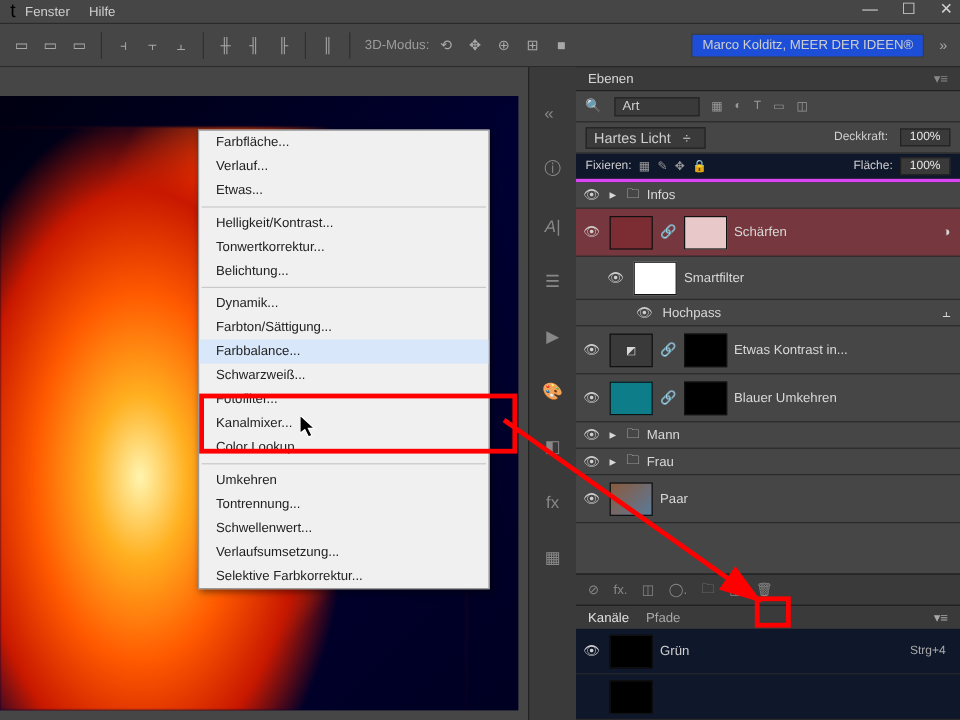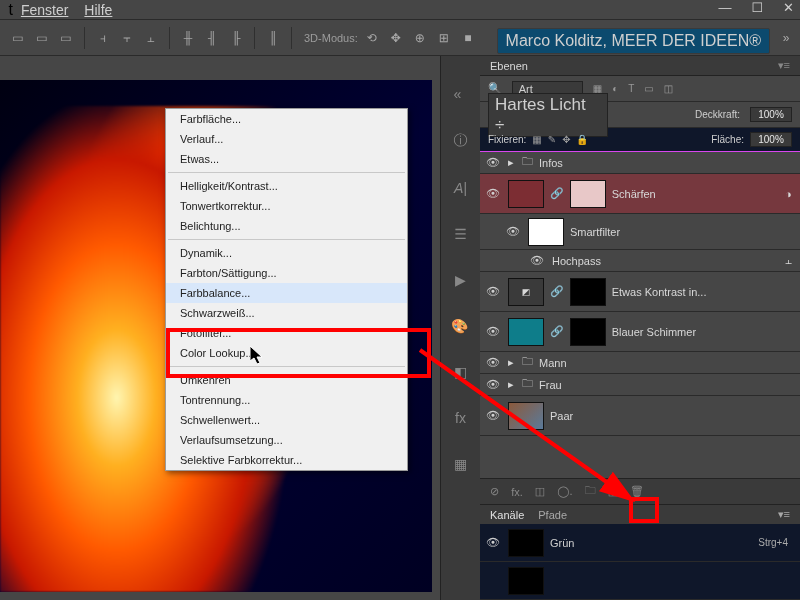--- a/index.html
+++ b/index.html
@@ -1,44 +1,44 @@
 <!DOCTYPE html>
 <html><head>
 <meta charset="utf-8">
 <style>
   * { margin:0; padding:0; box-sizing:border-box; font-family:"Segoe UI",Tahoma,sans-serif; user-select:none; }
   body { background:#464646; width:800px; height:600px; overflow:hidden; position:relative; }
   .topbar { height:20px; background:#464646; border-bottom:1px solid #2a2a2a; display:flex; align-items:center; padding-left:4px; }
-  .topbar .menuitem { color:#cfcfcf; font-size:14px; padding:2px 8px;text-decoration:underline; }
+  .topbar .menuitem { color:#cfcfcf; font-size:11px; padding:2px 8px; }
   .winctrl { position:absolute; top:0; right:6px; display:flex; gap:20px; }
   .winctrl span { color:#cfcfcf; font-size:13px; }
   .toolbar { height:36px; background:#464646; border-bottom:1px solid #2a2a2a; display:flex; align-items:center; padding:0 8px; gap:4px; position:relative; }
   .tbicon { width:20px; height:20px; display:inline-flex; align-items:center; justify-content:center; color:#a8a8a8; font-size:12px; }
   .tbdiv { width:1px; height:22px; background:#2f2f2f; margin:0 4px; }
   .mode3d { color:#9c9c9c; font-size:11px; margin-left:4px; }
-  .credit { position:absolute; right:30px; top:8px; color:#cfcfcf; font-size:16px; padding:3px 8px; border:1px solid #3a3a3a; background:#0c4a6e; border-radius:2px; }
+  .credit { position:absolute; right:30px; top:8px; color:#cfcfcf; font-size:11px; padding:3px 8px; border:1px solid #3a3a3a; background:#1d4ed8; border-radius:2px; }
   .main { position:absolute; top:56px; left:0; right:0; bottom:0; display:flex; }
   .canvas { width:440px; height:100%; background:#464646; position:relative; }
   .canvas-inner { position:absolute; inset:24px 8px 8px 0; background:linear-gradient(135deg,#000011 0%,#000033 50%,#000022 100%); overflow:hidden; }
   .flame { position:absolute; left:0; bottom:0; width:90%; height:95%; background:radial-gradient(ellipse 50% 70% at 30% 60%,#fff5b0 0%,#ffb020 20%,#ff5a00 45%,#c81800 70%,rgba(0,0,0,0) 90%),radial-gradient(ellipse 40% 60% at 50% 40%,#fff0a0 0%,#ffa500 25%,#ff4500 55%,rgba(0,0,0,0) 85%); filter:blur(1px); }
   .context-menu { position:absolute; left:165px; top:108px; width:243px; background:#f0f0f0; border:1px solid #9a9a9a; box-shadow:2px 2px 6px rgba(0,0,0,0.5); z-index:10; }
   .cm-item { font-size:11px; color:#222; padding:4px 14px; }
   .cm-item.sel { background:#d8e7fa; }
   .cm-sep { height:1px; background:#c8c8c8; margin:3px 2px; }
   .cursor { position:absolute; left:250px; top:346px; z-index:20; }
   .dockstrip { width:40px; background:#3a3a3a; border-left:1px solid #222; display:flex; flex-direction:column; align-items:center; gap:30px; padding-top:30px; }
   .dockstrip span { color:#888; font-size:14px; }
   .panels { flex:1; background:#0f172a; display:flex; flex-direction:column; }
   .paneltab { height:20px; background:#3a3a3a; border-bottom:1px solid #222; display:flex; align-items:center; padding:0 10px; color:#d8d8d8; font-size:11px; }
   .panel-opt-row { height:26px; background:#464646; border-bottom:1px solid #2a2a2a; display:flex; align-items:center; padding:0 8px; gap:10px; }
   .search { background:#3a3a3a; border:1px solid #222; color:#cfcfcf; font-size:11px; padding:1px 6px; width:71px; }
   .opacity-label { color:#cfcfcf; font-size:10px; margin-left:auto; }
   .opacity-box { background:#3a3a3a; border:1px solid #222; color:#e8e8e8; font-size:10px; padding:1px 4px; width:42px; text-align:center; }
-  .blendbox { background:#3a3a3a; border:1px solid #222; color:#cfcfcf; font-size:17px; padding:1px 6px; width:120px; }
-  .lockrow { height:24px; display:flex; align-items:center; padding:0 8px; gap:6px; color:#cfcfcf; font-size:10px; border-bottom:1px solid #d946ef;justify-content:space-between; }
+  .blendbox { background:#3a3a3a; border:1px solid #222; color:#cfcfcf; font-size:12px; padding:1px 6px; width:100px; }
+  .lockrow { height:24px; display:flex; align-items:center; padding:0 8px; gap:6px; color:#cfcfcf; font-size:10px; border-bottom:3px solid #d946ef;justify-content:space-between; }
   .layers { flex:1; overflow:hidden; background:#464646; font-size:11px; color:#d8d8d8; }
   .layer { display:flex; align-items:center; height:36px; border-bottom:1px solid #2a2a2a; padding:0 4px; gap:6px; }
   .layer.tall { height:40px; }
   .layer.short { height:22px; }
   .eye { width:18px; text-align:center; color:#cfcfcf; font-size:11px; }
   .layer.sel { background:#76383e; }
   .thumb { width:36px; height:28px; background:#222; border:1px solid #111; flex-shrink:0; }
   .thumb.white { background:#fff; }
   .thumb.teal { background:#0e7d8a; }
   .thumb.dark { background:#000; }
@@ -174,21 +174,21 @@
         <div class="thumb" style="background:#3a3a3a;display:flex;align-items:center;justify-content:center;font-size:9px;">◩</div>
           <span>🔗</span>
         <div class="thumb dark"></div>
         <span class="layername">Etwas Kontrast in...</span>
       </div>
       <div class="layer tall">
         <span class="eye">👁</span>
         <div class="thumb teal"></div>
           <span>🔗</span>
         <div class="thumb dark"></div>
-        <span class="layername">Blauer Schimmer</span>
+        <span class="layername">Blauer Umkehren</span>
       </div>
       <div class="layer short">
         <span class="eye">👁</span>
         <span style="width:8px;">▸</span>
           <span>🗀</span>
         <span class="layername">Mann</span>
       </div>
       <div class="layer short">
         <span class="eye">👁</span>
         <span style="width:8px;">▸</span>
@@ -237,20 +237,21 @@
   <div class="cm-sep"></div>
   <div class="cm-item">Helligkeit/Kontrast...</div>
   <div class="cm-item">Tonwertkorrektur...</div>
   <div class="cm-item">Belichtung...</div>
   <div class="cm-sep"></div>
   <div class="cm-item">Dynamik...</div>
   <div class="cm-item">Farbton/Sättigung...</div>
   <div class="cm-item sel">Farbbalance...</div>
   <div class="cm-item">Schwarzweiß...</div>
   <div class="cm-item">Fotofilter...</div>
+  <div class="cm-item">Kanalmixer...</div>
   <div class="cm-item">Color Lookup...</div>
   <div class="cm-sep"></div>
   <div class="cm-item">Umkehren</div>
   <div class="cm-item">Tontrennung...</div>
   <div class="cm-item">Schwellenwert...</div>
   <div class="cm-item">Verlaufsumsetzung...</div>
   <div class="cm-item">Selektive Farbkorrektur...</div>
 </div>
 
 <svg class="cursor" width="16" height="20">

